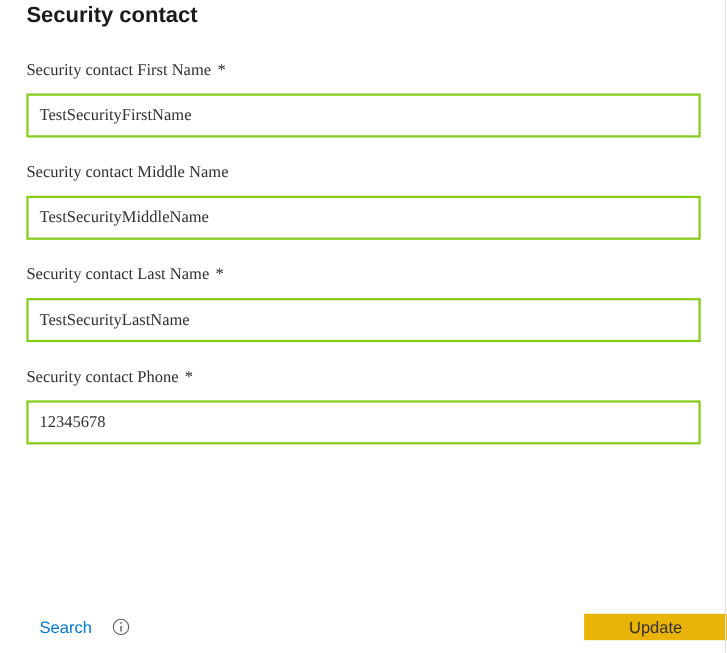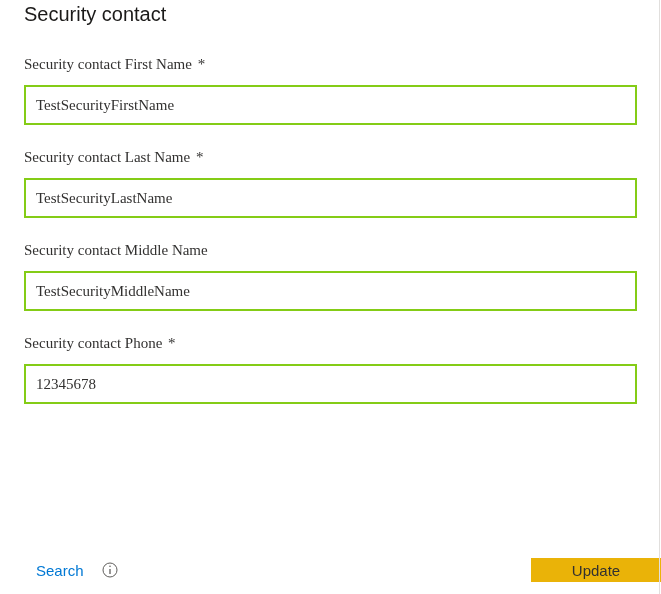--- a/index.html
+++ b/index.html
@@ -11,21 +11,21 @@
       font-family: "Segoe UI", -apple-system, BlinkMacSystemFont, sans-serif;
       background: #ffffff;
       width: 661px;
       height: 594px;
       padding: 0;
       color: #323130;
       position: relative;
     }
     .section-title {
       font-size: 20px;
-      font-weight: 400;
+      font-weight: 700;
       color: #1b1a19;
       margin: 0 0 28px 24px;
       padding-top: 0;
       line-height: 28px;
     }
     .form-container {
       padding: 0 24px;
       font-family: Liberation Serif, serif;
     }
     .field-group {
@@ -116,32 +116,32 @@
   <div class="field-group">
     <label class="field-label">
       <span>Security contact First Name</span>
       <span class="required">*</span>
     </label>
     <input type="text" class="text-input" value="TestSecurityFirstName" style="">
   </div>
 
   <div class="field-group">
     <label class="field-label">
+      <span>Security contact Middle Name</span>
+      <span class="required"></span>
+    </label>
+    <input type="text" class="text-input" value="TestSecurityMiddleName" style="">
+  </div>
+
+  <div class="field-group">
+    <label class="field-label">
       <span>Security contact Last Name</span>
       <span class="required">*</span>
     </label>
     <input type="text" class="text-input" value="TestSecurityLastName" style="">
-  </div>
-
-  <div class="field-group">
-    <label class="field-label">
-      <span>Security contact Middle Name</span>
-      <span class="required"></span>
-    </label>
-    <input type="text" class="text-input" value="TestSecurityMiddleName" style="">
   </div>
 
   <div class="field-group">
   </div>
 
   <div class="field-group">
     <label class="field-label">
       <span>Security contact Phone</span>
       <span class="required">*</span>
     </label>

